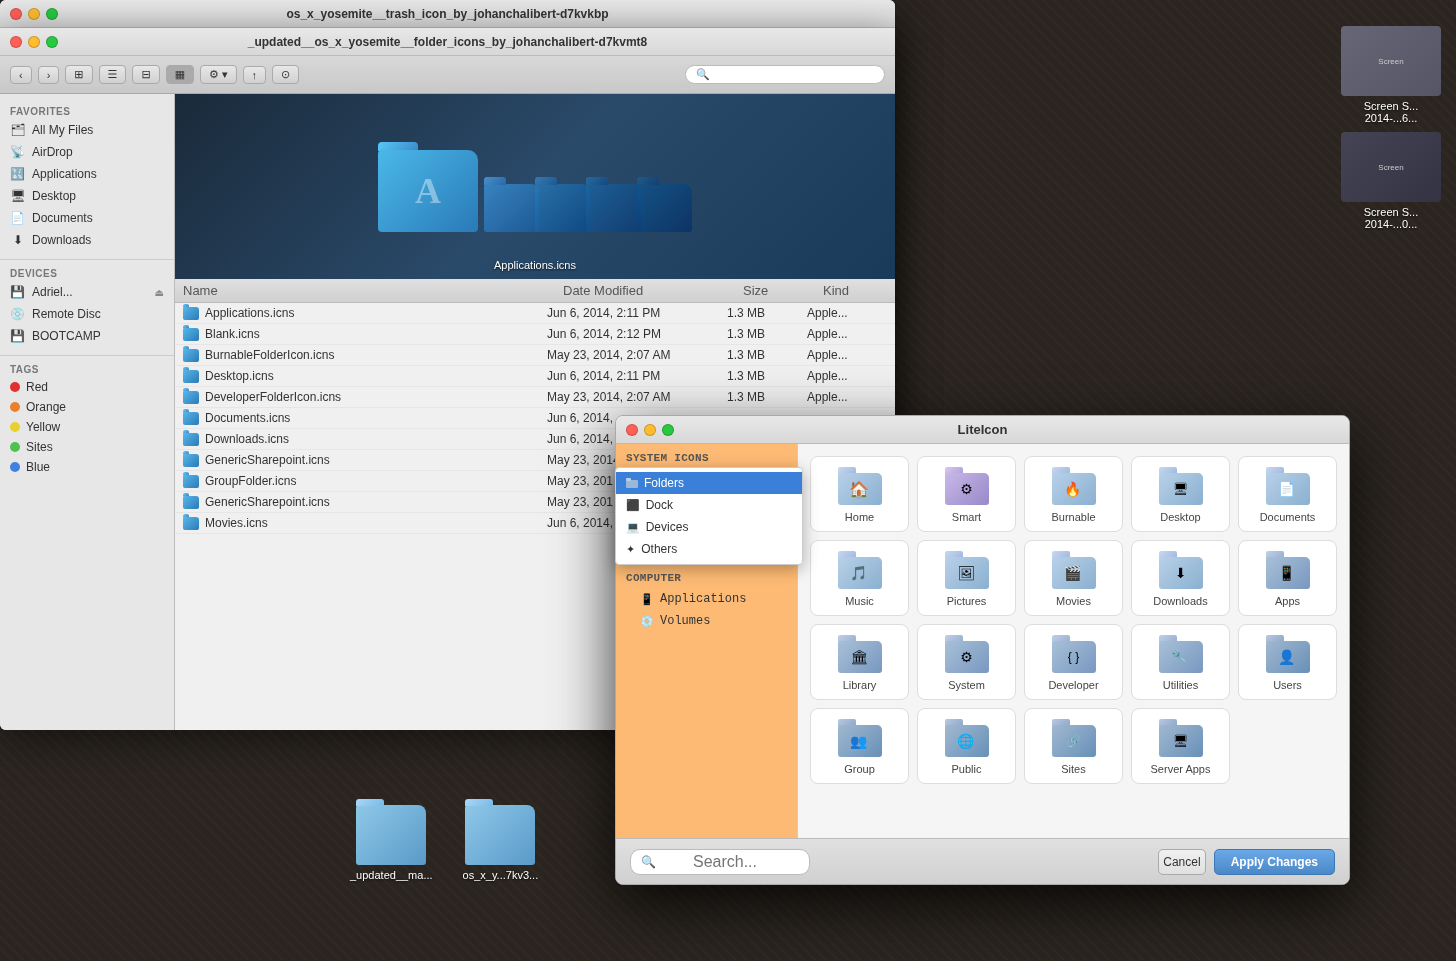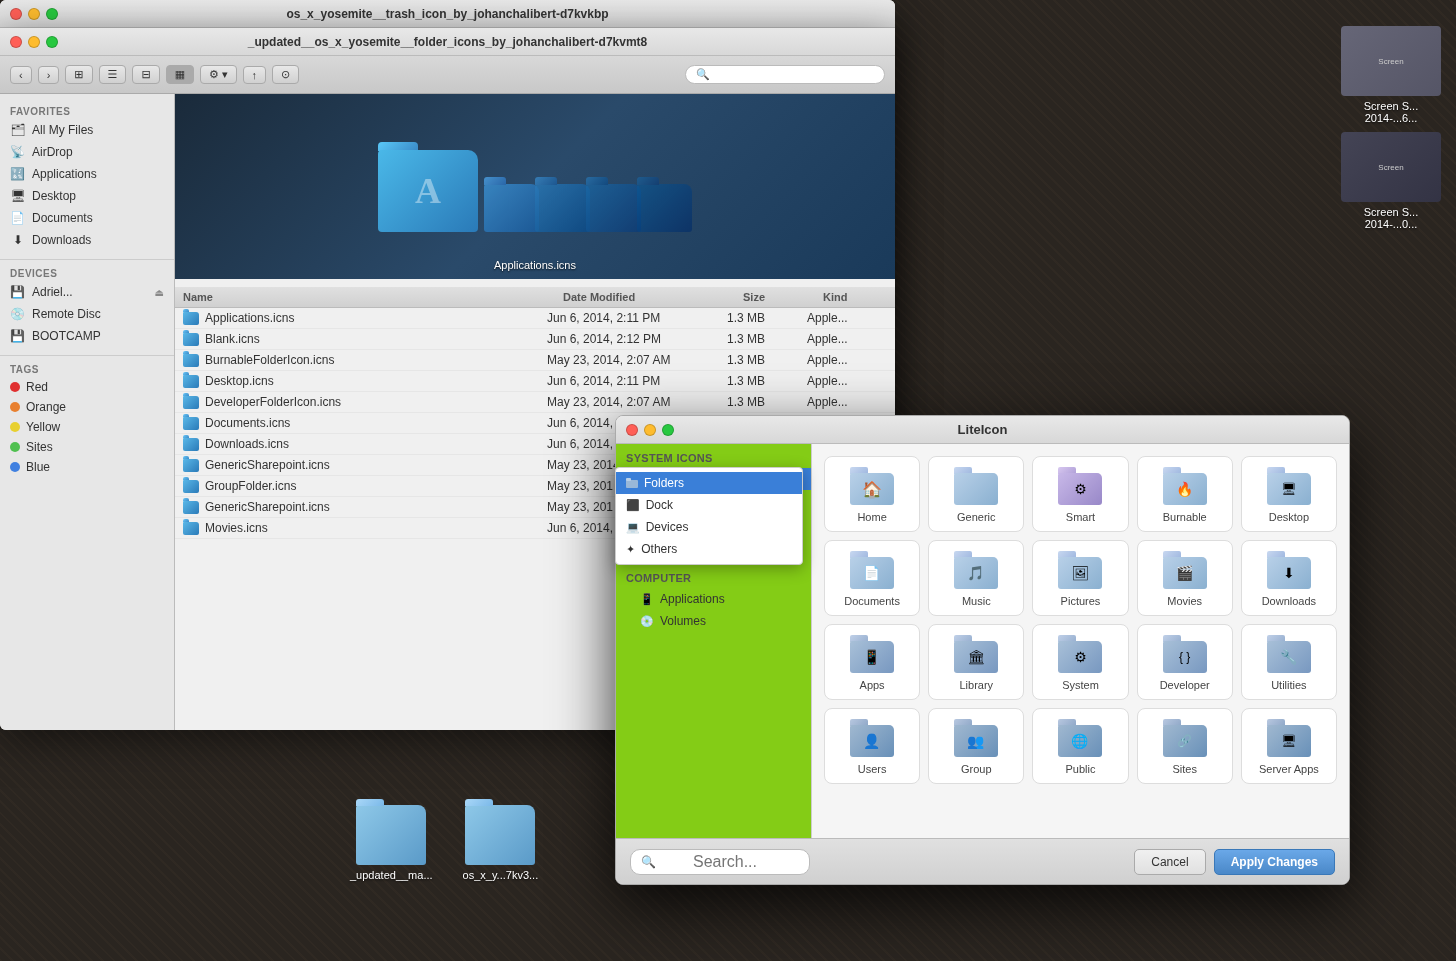--- a/index.html
+++ b/index.html
@@ -205,24 +205,23 @@
       color: white;
       text-shadow: 0 1px 2px rgba(0,0,0,0.8);
       white-space: nowrap;
     }
 
     
     .file-list-header {
       display: flex;
       background: linear-gradient(to bottom, #e0e0e0, #d0d0d0);
       border-bottom: 1px solid #bbb;
-      font-size: 11px;
-      font-weight: 700;
+      font-size: 13px;
+      font-weight: 400;
       color: #555;
-      margin-top: 8px;
     }
 
     .file-list-header div {
       padding: 4px 8px;
     }
 
     .col-name { flex: 1; }
     .col-date { width: 180px; }
     .col-size { width: 80px; }
     .col-kind { width: 80px; }
@@ -330,24 +329,25 @@
       color: #333;
     }
 
     .dialog-body {
       display: flex;
       height: calc(100% - 28px - 46px);
     }
 
     
     .system-icons-panel {
-      width: 196px;
-      background: #84cc16;
+      width: 182px;
+      background: #fdba74;
       border-right: 1px solid #ccc;
       overflow-y: auto;
+      font-family: Liberation Mono, monospace;
     }
 
     .panel-section-title {
       font-size: 11px;
       font-weight: 700;
       color: #555;
       padding: 8px 10px 4px;
       letter-spacing: 0.3px;
     }
 
@@ -446,21 +446,21 @@
 
     .dialog-buttons {
       display: flex;
       gap: 8px;
     }
 
     .btn-cancel {
       background: linear-gradient(to bottom, #f0f0f0, #e0e0e0);
       border: 1px solid #aaa;
       border-radius: 5px;
-      padding: 5px 16px;
+      padding: 5px 4px;
       font-size: 12px;
       cursor: pointer;
       color: #333;
     }
 
     .btn-apply {
       background: linear-gradient(to bottom, #6aa8e8, #4a88c8);
       border: 1px solid #3a78b8;
       border-radius: 5px;
       padding: 5px 16px;
@@ -826,27 +826,20 @@
         <div class="icon-cell">
           <div style="position:relative;width:44px;height:38px;">
             <div style="width:18px;height:7px;background:linear-gradient(135deg,#c8d8f0,#a0b8e0);border-radius:2px 2px 0 0;position:absolute;top:0;left:0;"></div>
             <div style="width:44px;height:32px;background:linear-gradient(135deg,#b8d0e8,#8ab0d0);border-radius:2px 5px 3px 3px;position:absolute;bottom:0;display:flex;align-items:center;justify-content:center;">
               <span style="font-size:16px;">🏠</span>
             </div>
           </div>
           <div class="icon-label">Home</div>
         </div>
 
-        <div class="icon-cell">
-          <div style="position:relative;width:44px;height:38px;">
-            <div style="width:18px;height:7px;background:linear-gradient(135deg,#c8d8f0,#a0b8e0);border-radius:2px 2px 0 0;position:absolute;top:0;left:0;"></div>
-            <div style="width:44px;height:32px;background:linear-gradient(135deg,#b8d0e8,#8ab0d0);border-radius:2px 5px 3px 3px;position:absolute;bottom:0;"></div>
-          </div>
-          <div class="icon-label">Generic</div>
-        </div>
 
         <div class="icon-cell">
           <div style="position:relative;width:44px;height:38px;">
             <div style="width:18px;height:7px;background:linear-gradient(135deg,#d8c8f0,#b0a0d8);border-radius:2px 2px 0 0;position:absolute;top:0;left:0;"></div>
             <div style="width:44px;height:32px;background:linear-gradient(135deg,#c8b8e8,#9888c8);border-radius:2px 5px 3px 3px;position:absolute;bottom:0;display:flex;align-items:center;justify-content:center;">
               <span style="font-size:14px;">⚙</span>
             </div>
           </div>
           <div class="icon-label">Smart</div>
         </div>

